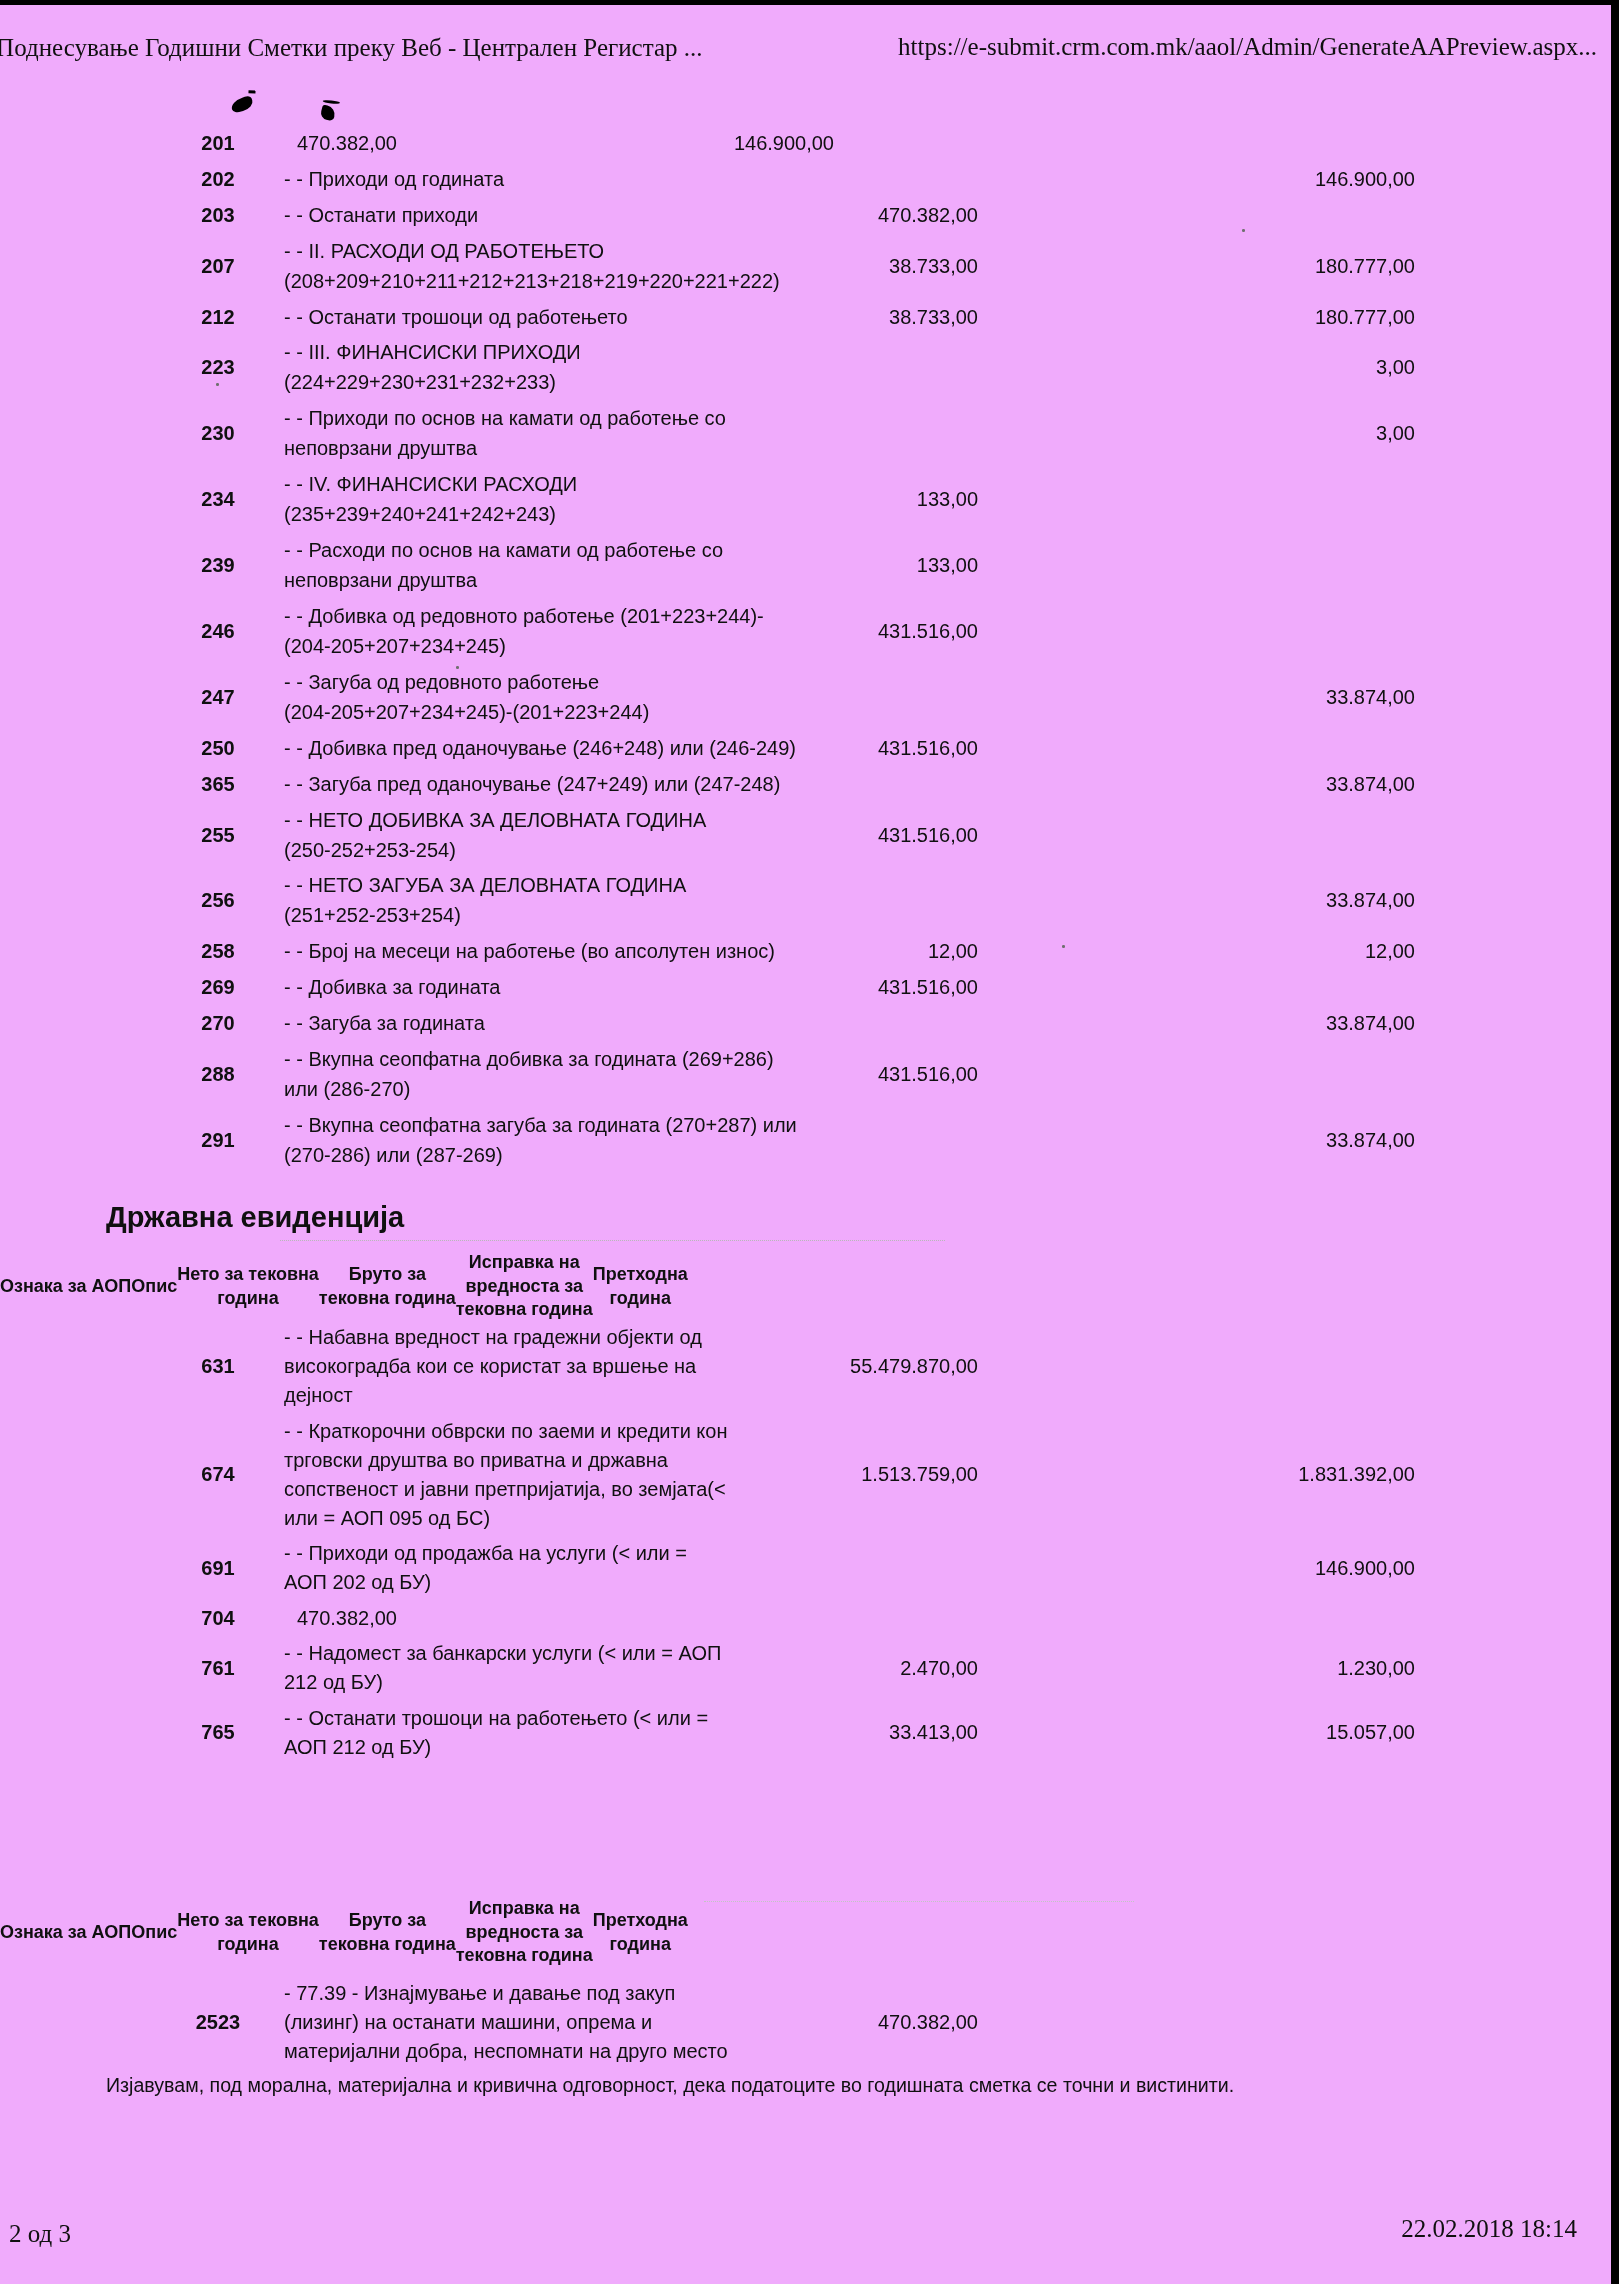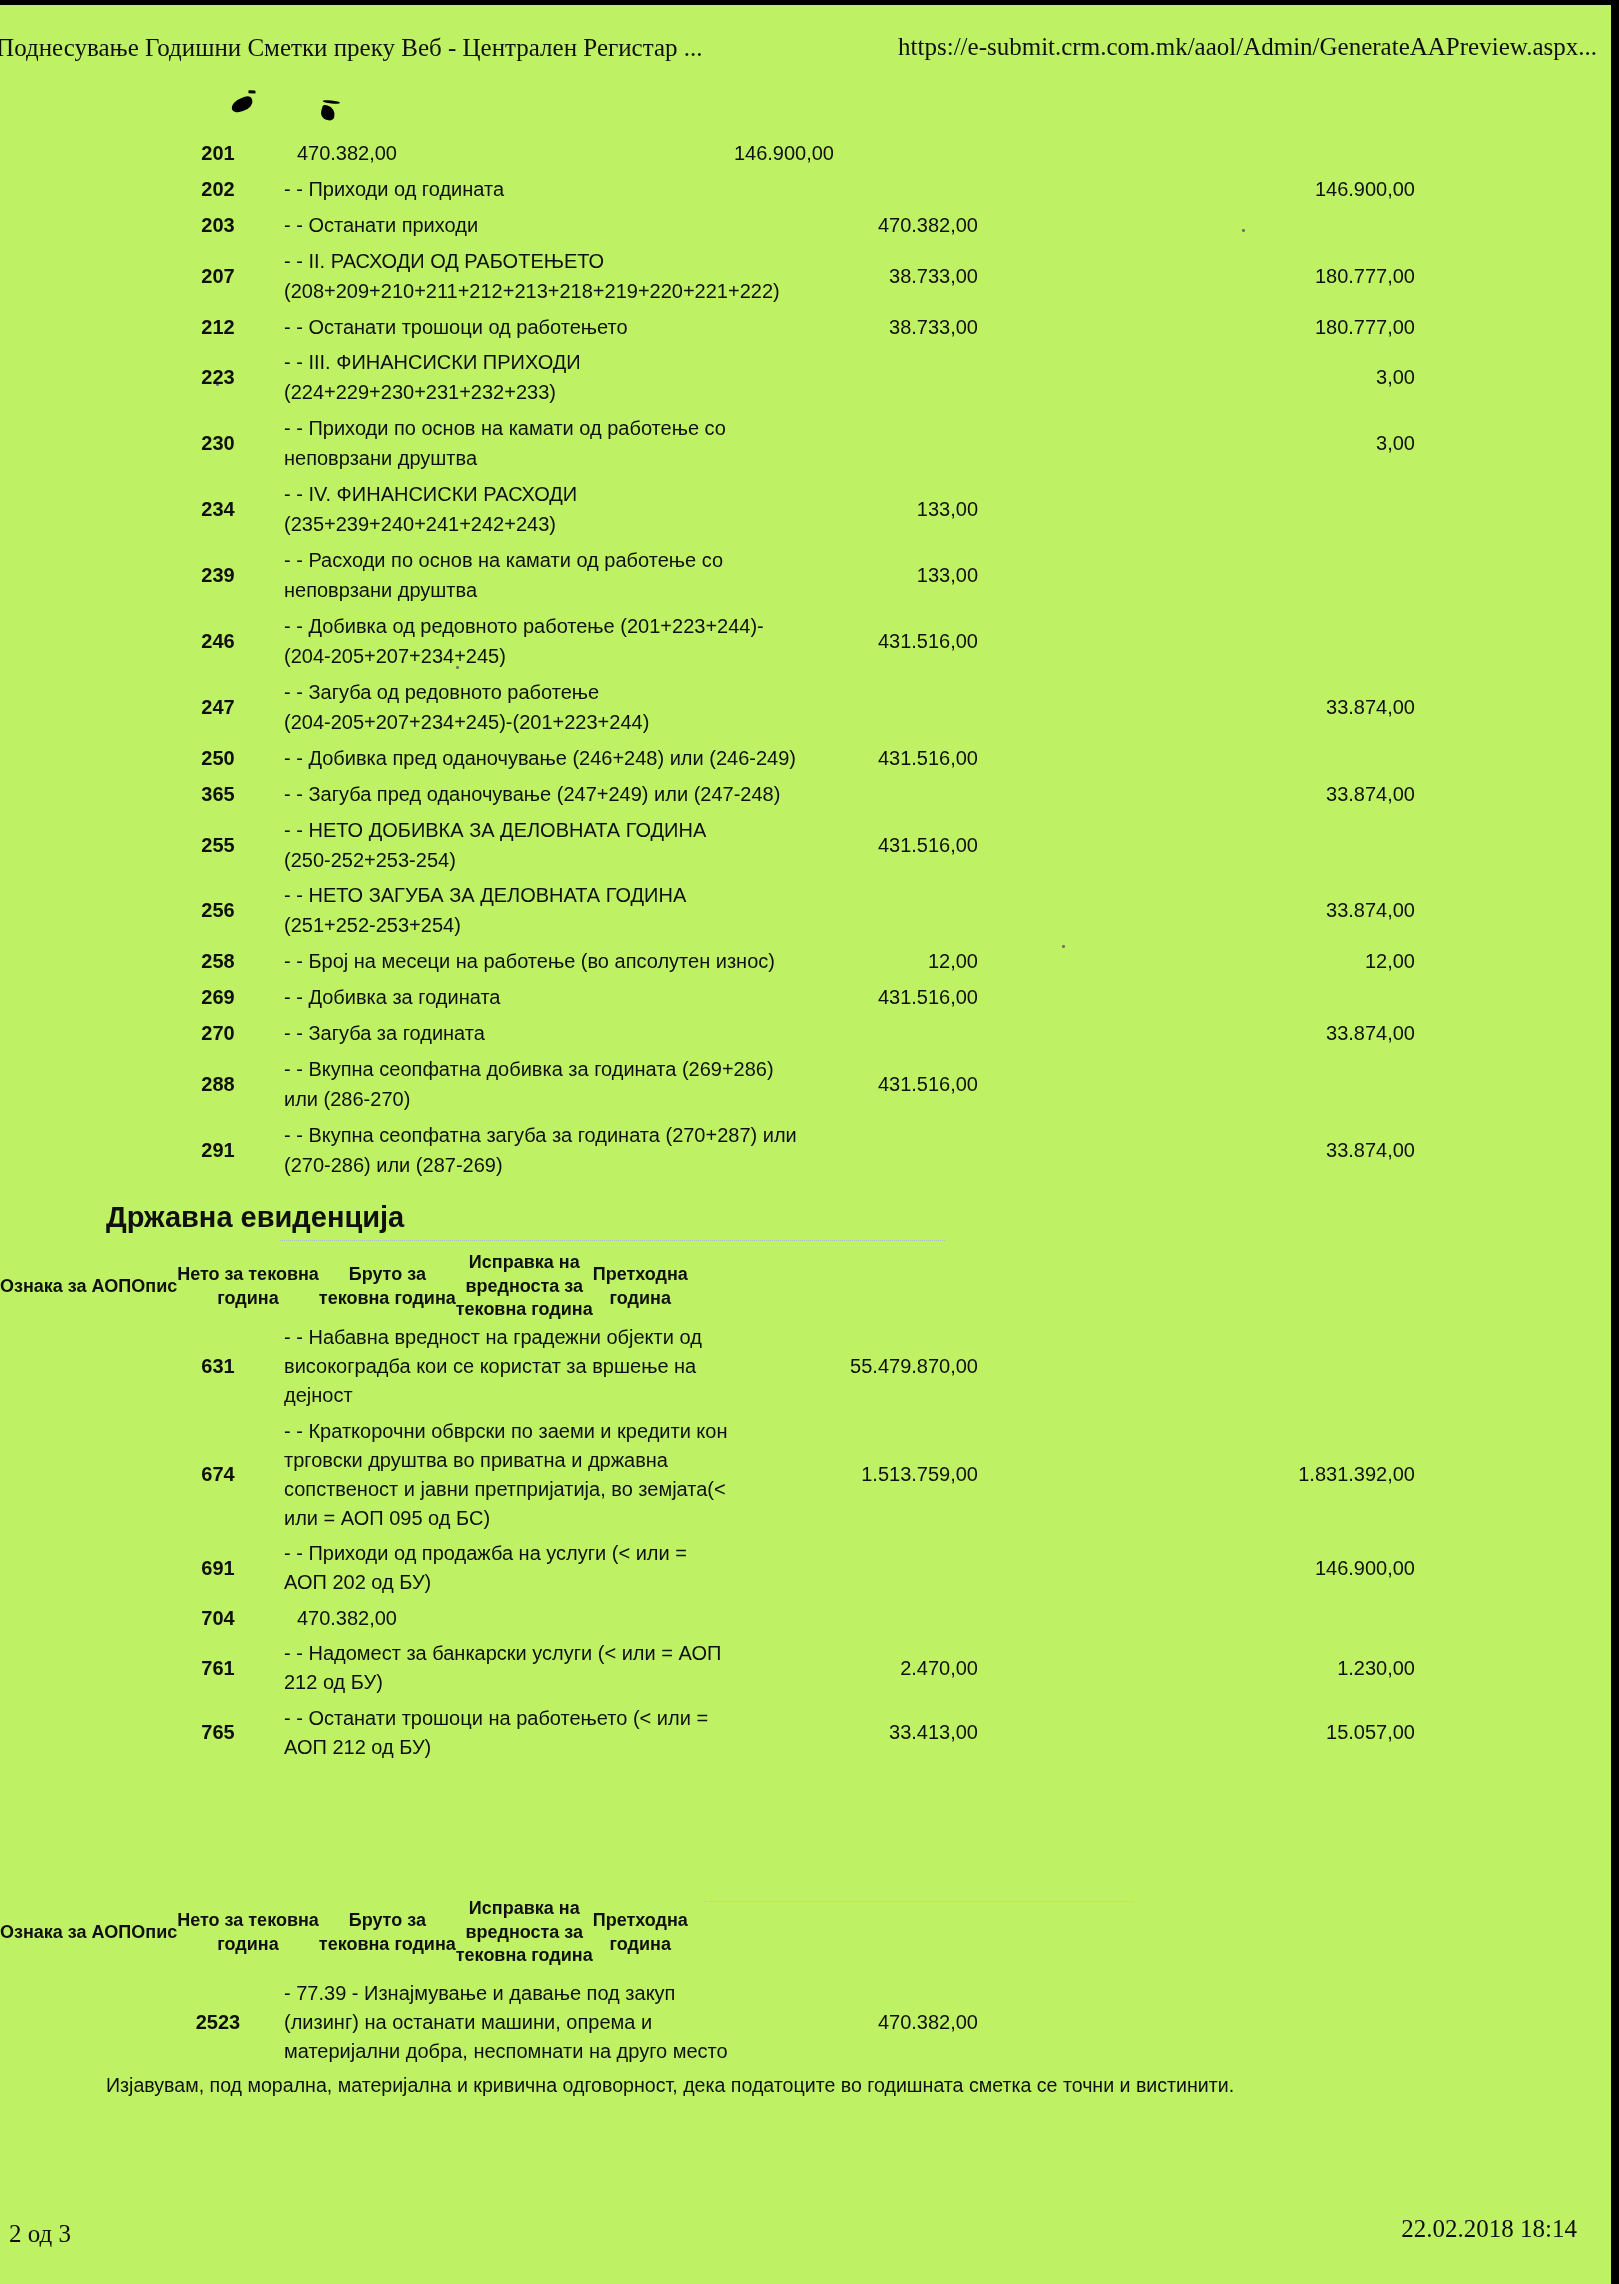--- a/index.html
+++ b/index.html
@@ -1,16 +1,16 @@
 <!DOCTYPE html>
 <html style="font-size:10.4px"><head>
 <meta charset="utf-8">
 <style>
   html,body{margin:0;padding:0;background:#e8e8e8;}
-  .page{position:relative;width:1619px;height:2284px;background:#bef264;overflow:hidden;
+  .page{position:relative;width:1619px;height:2284px;background:#f0abfc;overflow:hidden;
         font-family:"Liberation Sans",sans-serif;color:#101010;}
   
   .scan-top{position:absolute;top:0;left:0;width:1619px;height:4.6px;background:#000;}
   .scan-right{position:absolute;top:0;right:0;width:7.8px;height:2284px;background:#000;}
   .blob1{position:absolute;left:231px;top:98px;width:22px;height:13px;background:#000;
          border-radius:70% 30% 60% 40%;transform:rotate(-18deg);}
   .blob1:after{content:"";position:absolute;right:-5.2px;top:-3.9px;width:6.5px;height:2.6px;background:#000;transform:rotate(20deg);}
   .blob2{position:absolute;left:321px;top:106px;width:14.3px;height:14.3px;background:#000;
          border-radius:20% 80% 40% 60%;transform:rotate(14deg);}
   .blob2:after{content:"";position:absolute;left:-1.3px;top:-6.5px;width:17px;height:2.6px;background:#000;
@@ -33,21 +33,21 @@
   .c2{width:554px;margin-left:27px;white-space:pre-line;}
   .c3{width:140px;text-align:right;}
   .c4{width:150px;text-align:center;}
   .c5{width:163px;text-align:center;}
   .c6{width:124px;text-align:right;}
   
   .sec-title{position:absolute;left:106px;font-size:29px;font-weight:bold;}
   .hdr{position:absolute;left:0;width:1619px;display:flex;align-items:center;min-height:85px;}
   .hdr .cell{font-weight:bold;font-size:18px;line-height:23.5px;text-align:center;white-space:pre-line;}
   .declaration{position:absolute;left:106px;top:2074px;font-size:19.6px;}
-  #tbl-main{top:138px;}
+  #tbl-main{top:128px;}
   #sec1-title{top:1201px;}
   #sec1-hdr{top:1244px;}
   #sec1-tbl{top:1323px;}
   #sec2-title{top:1865px;}
   #sec2-hdr{top:1890px;}
   #sec2-tbl{top:1979px;}
 </style>
 </head>
 <body>
 

